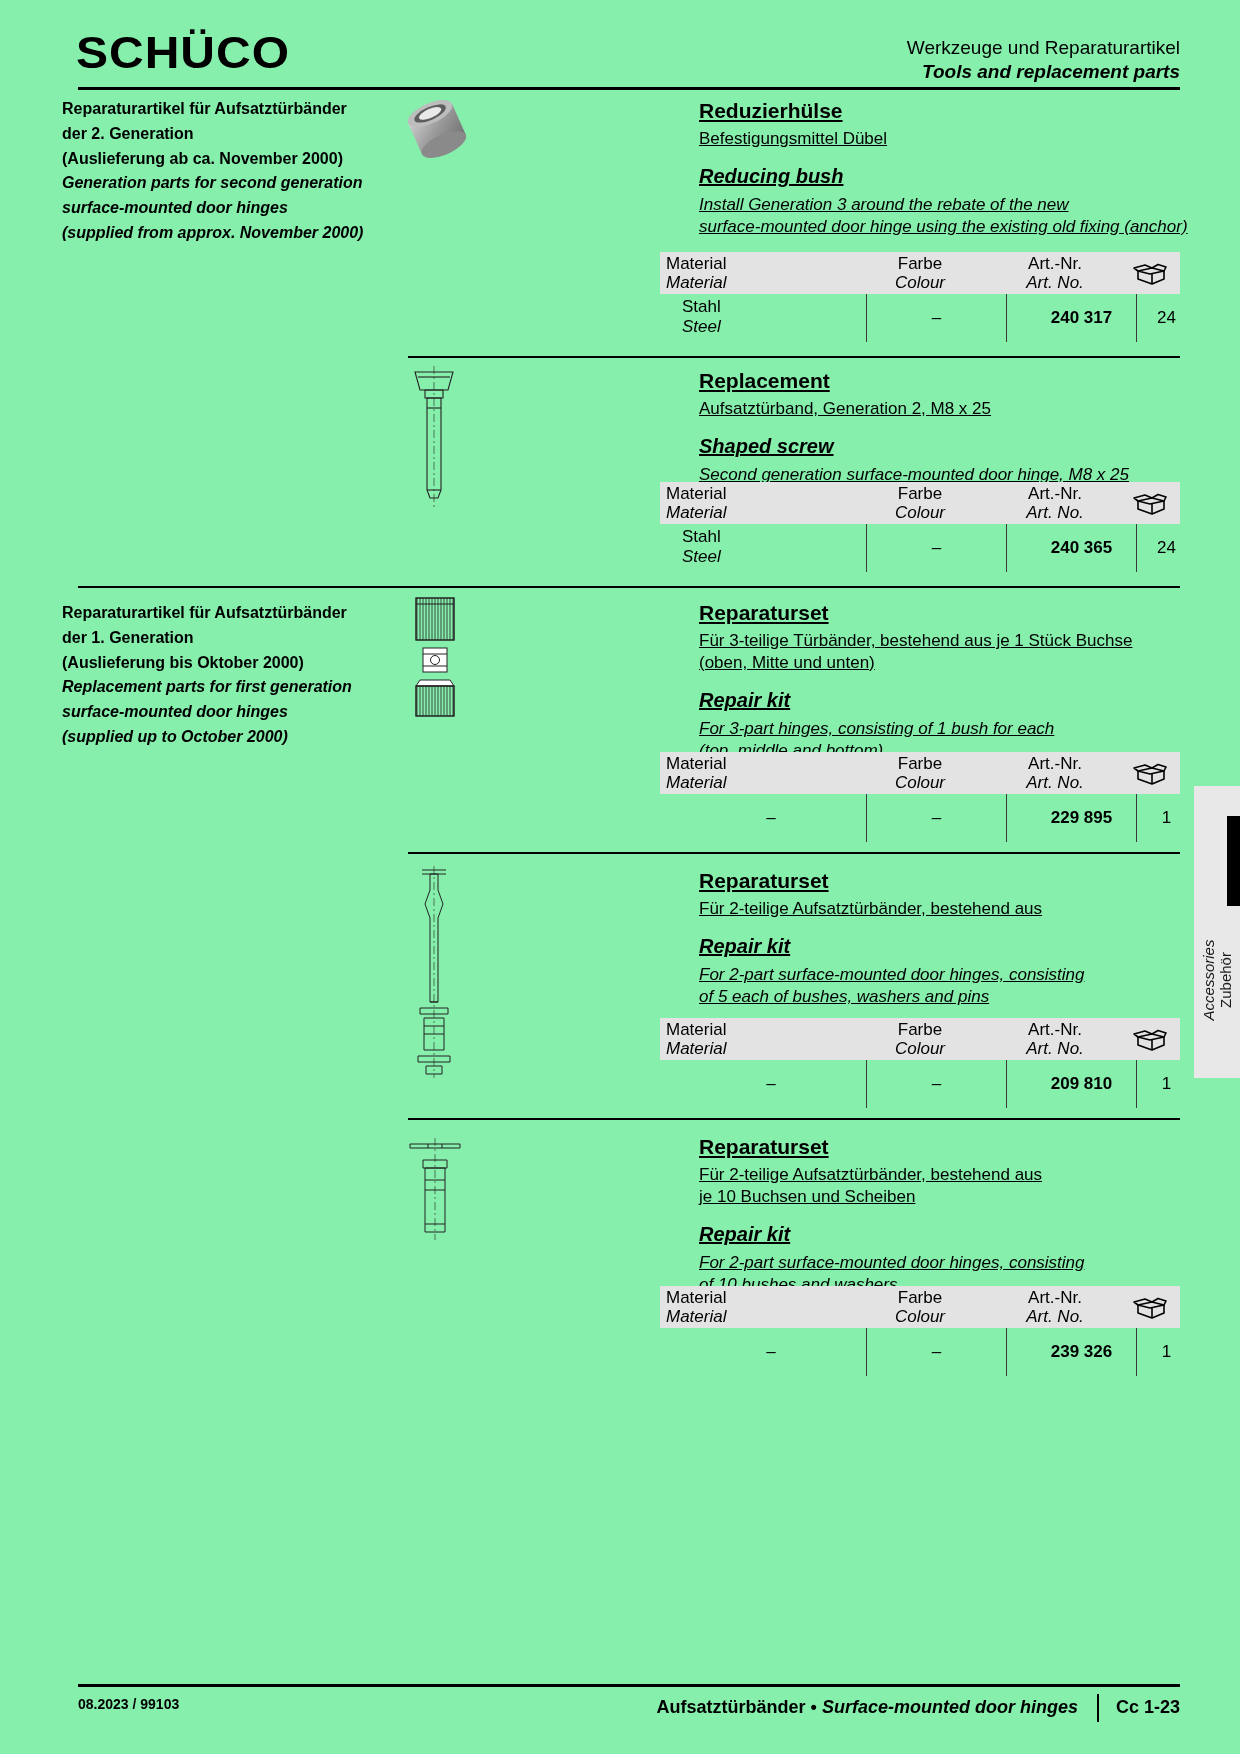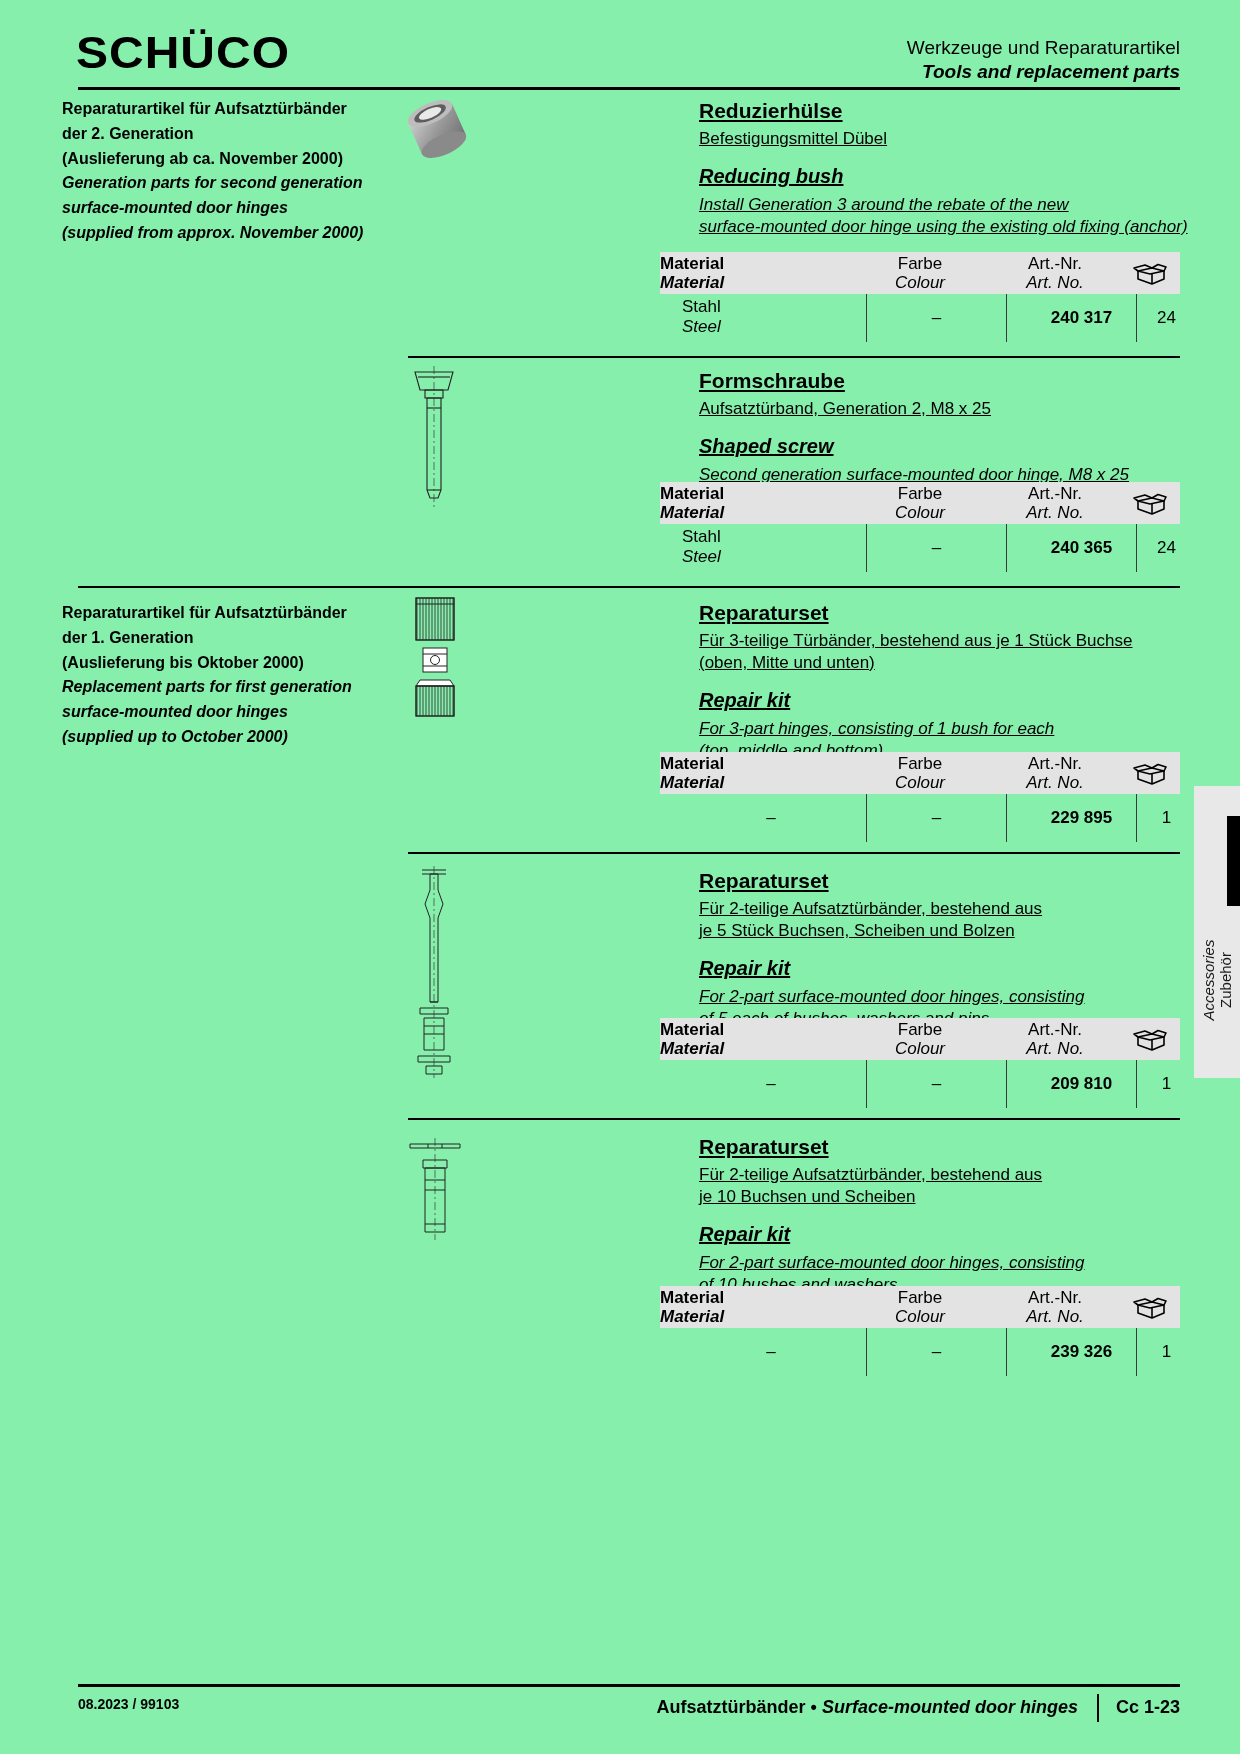--- a/index.html
+++ b/index.html
@@ -24,21 +24,21 @@
   .ptitle { font-size:21px; font-weight:bold; line-height:25px; margin-bottom:5px; }
   .pdesc  { font-size:17px; line-height:22px; }
   .ptitle.en { font-style:italic; font-size:20px; margin-top:14px; }
   .pdesc.en  { font-style:italic; }
 
   
   .ptable { position:absolute; left:660px; width:520px; font-size:17px; }
   .thead { display:grid; grid-template-columns:190px 140px 130px 60px; background:#e3e3e3;
            height:42px; align-items:center; padding:2px 0; }
   .th { text-align:center; line-height:19px; font-size:17px; }
-  .th.left { text-align:left; padding-left:0;font-weight:bold; }
+  .th.left { text-align:left; padding-left:6px; }
   .it { font-style:italic; }
   .trow { display:grid; grid-template-columns:190px 140px 130px 60px; height:48px;margin-left:16px; }
   .td { display:flex; flex-direction:column; justify-content:flex-start; padding-top:3px;
         text-align:center; line-height:20px; }
   .td.left { align-items:flex-start; padding-left:6px; text-align:left; }
   .td.mid { justify-content:center; padding-top:0; }
   .td.sep { border-left:1px solid #3a3a3a; }
   .td.bold { font-weight:bold;padding-left:20px; }
   .pkg-icon svg { display:block; margin:0 auto; }
 
@@ -154,21 +154,21 @@
       <line x1="28" y1="-2" x2="28" y2="142" stroke-width="0.6" stroke-dasharray="8 3 2 3"></line>
       <path d="M9 4 H47 L42 22 H14 Z"></path>
       <line x1="12" y1="9" x2="44" y2="9"></line>
       <path d="M19 22 H37 V30 H19 Z"></path>
       <path d="M21 30 H35 V122 L32 130 H24 L21 122 Z"></path>
       <line x1="21" y1="40" x2="35" y2="40"></line>
       <line x1="21" y1="122" x2="35" y2="122"></line>
     </svg>
   </div>
   <div class="pblock" style="top:368px;">
-    <div class="ptitle">Formschraube</div>
+    <div class="ptitle">Replacement</div>
     <div class="pdesc">Aufsatztürband, Generation 2, M8 x 25</div>
     <div class="ptitle en">Shaped screw</div>
     <div class="pdesc en">Second generation surface-mounted door hinge, M8 x 25</div>
   </div>
   <div class="ptable" style="top:482px;">
     <div class="thead">
       <div class="th left">
           <div>Material</div>
           <div class="it">Material</div>
         </div>
@@ -286,21 +286,20 @@
       <path d="M16 152 H36 V184 H16 Z"></path>
       <line x1="16" y1="160" x2="36" y2="160"></line>
         <line x1="16" y1="168" x2="36" y2="168"></line>
       <path d="M10 190 H42 V196 H10 Z"></path>
       <path d="M18 200 H34 V208 H18 Z"></path>
     </svg>
   </div>
   <div class="pblock" style="top:868px;">
     <div class="ptitle">Reparaturset</div>
     <div class="pdesc">Für 2-teilige Aufsatztürbänder, bestehend aus</div>
-    <div class="pdesc">je 5 Stück Buchsen, Scheiben und Bolzen</div>
     <div class="ptitle en">Repair kit</div>
     <div class="pdesc en">For 2-part surface-mounted door hinges, consisting</div>
     <div class="pdesc en">of 5 each of bushes, washers and pins</div>
   </div>
   <div class="ptable" style="top:1018px;">
     <div class="thead">
       <div class="th left">
           <div>Material</div>
           <div class="it">Material</div>
         </div>

